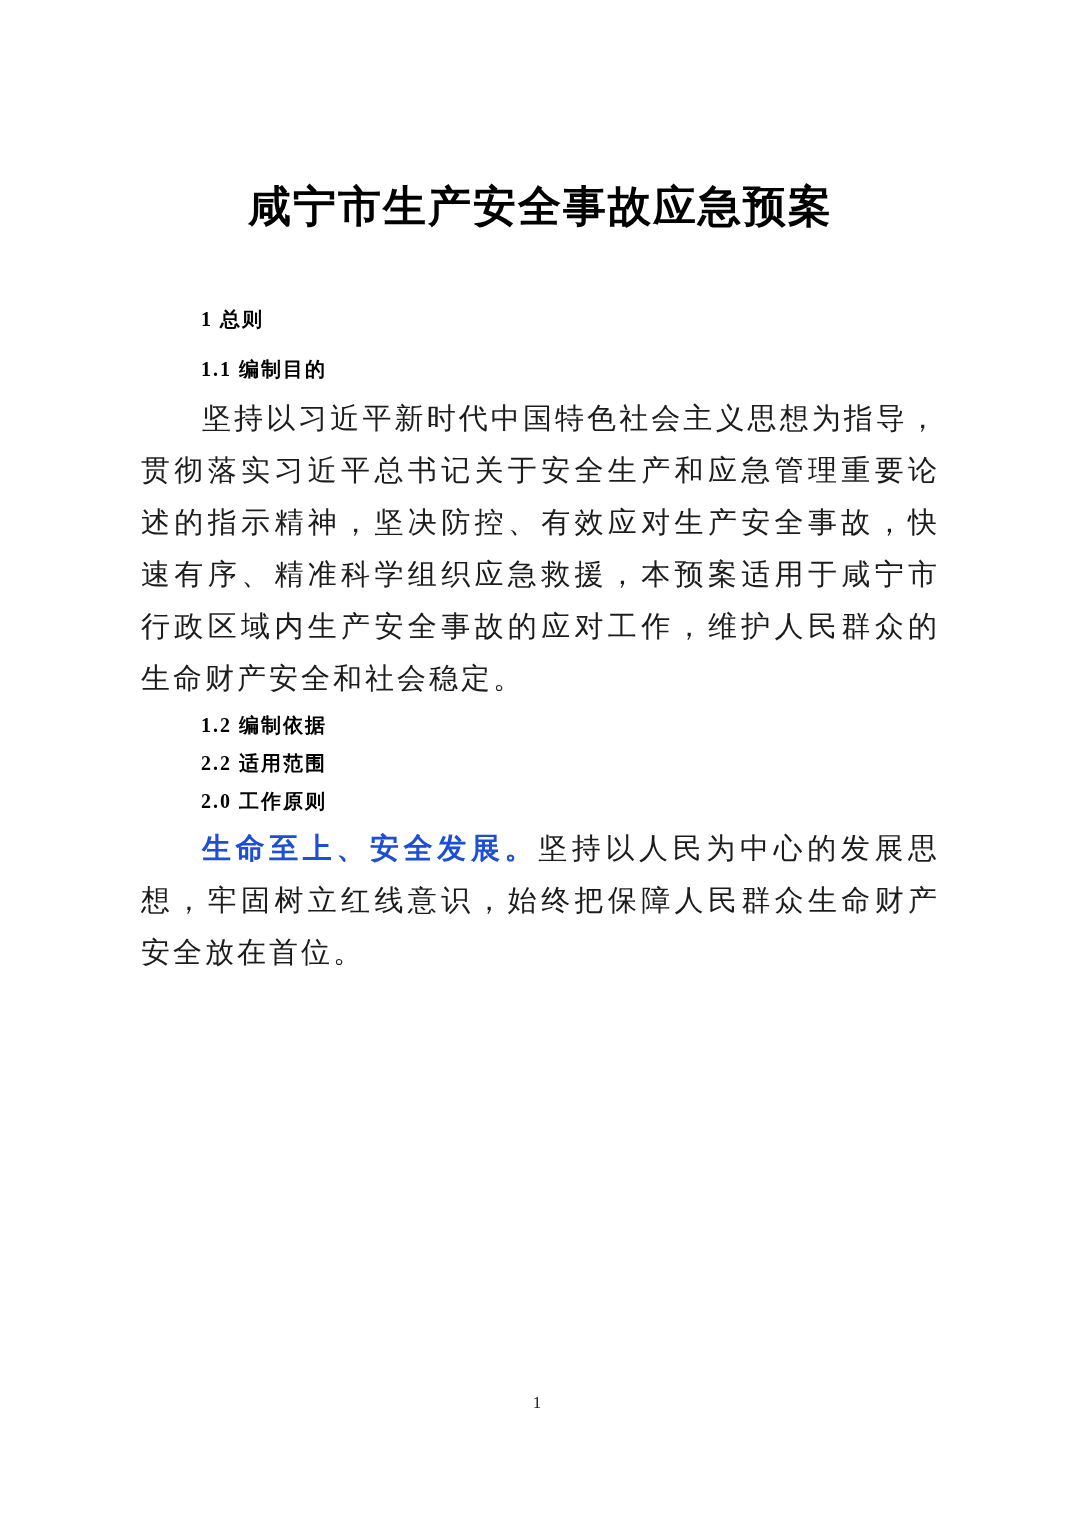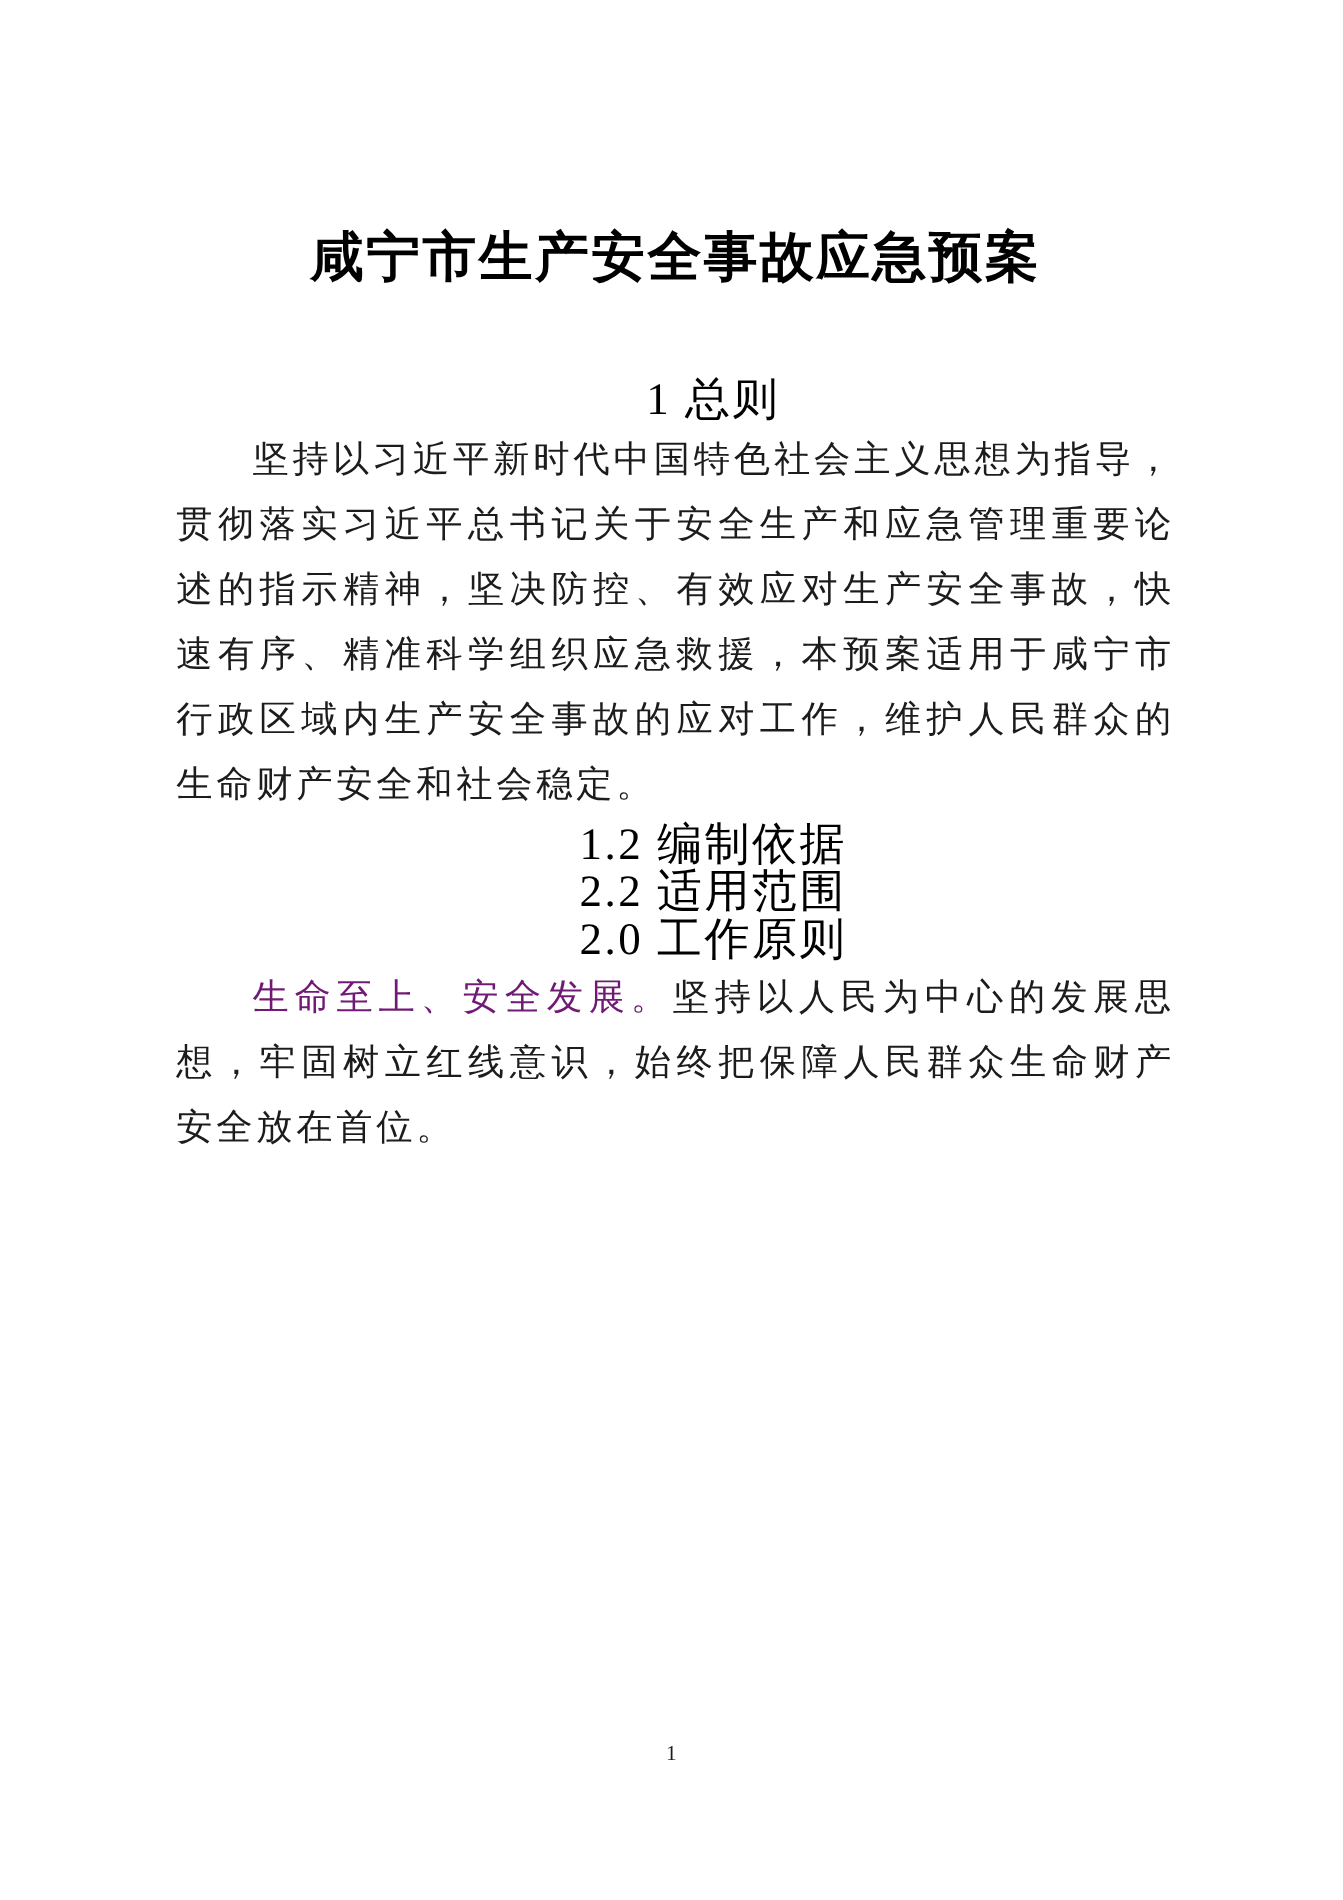--- a/index.html
+++ b/index.html
@@ -26,26 +26,25 @@
     line-height: 62px;
     font-weight: bold;
     text-align: center;
     letter-spacing: 2px;
     color: #000000;
     white-space: nowrap;
   }
   .heading {
     margin: 0;
     padding-left: 60px;
-    font-size: 36px;
+    font-size: 20px;
     line-height: 34px;
-    font-weight: normal;
+    font-weight: bold;
     letter-spacing: 2px;
     color: #000000;
-    text-align: center;
   }
   .heading.first {
     margin-top: 64px;
   }
   .heading.sub {
     margin-top: 16px;
   }
   .heading.mid {
     margin-top: 4px;
   }
@@ -55,22 +54,22 @@
     line-height: 52px;
     letter-spacing: 3px;
     text-align: justify;
     text-indent: 61px;
     color: #1c1c1c;
   }
   .para.tight {
     margin-top: 4px;
   }
   .para .lead-bold {
-    font-weight: normal;
-    color: #701a75;
+    font-weight: bold;
+    color: #1d4ed8;
   }
   .page-number {
     position: absolute;
     left: 0;
     right: 0;
     top: 1392px;
     text-align: center;
     font-size: 17px;
     line-height: 22px;
     color: #1c1c1c;
@@ -78,20 +77,21 @@
 </style>
 </head>
 <body>
 
 <div class="page">
 
   <h1 class="doc-title">咸宁市生产安全事故应急预案</h1>
 
   <h2 class="heading first">1 总则</h2>
 
+  <h3 class="heading sub">1.1 编制目的</h3>
 
   <p class="para">坚持以习近平新时代中国特色社会主义思想为指导，贯彻落实习近平总书记关于安全生产和应急管理重要论述的指示精神，坚决防控、有效应对生产安全事故，快速有序、精准科学组织应急救援，本预案适用于咸宁市行政区域内生产安全事故的应对工作，维护人民群众的生命财产安全和社会稳定。</p>
 
   <h3 class="heading mid">1.2 编制依据</h3>
 
 
   <h3 class="heading mid">2.2 适用范围</h3>
 
 
   <h3 class="heading mid">2.0 工作原则</h3>

